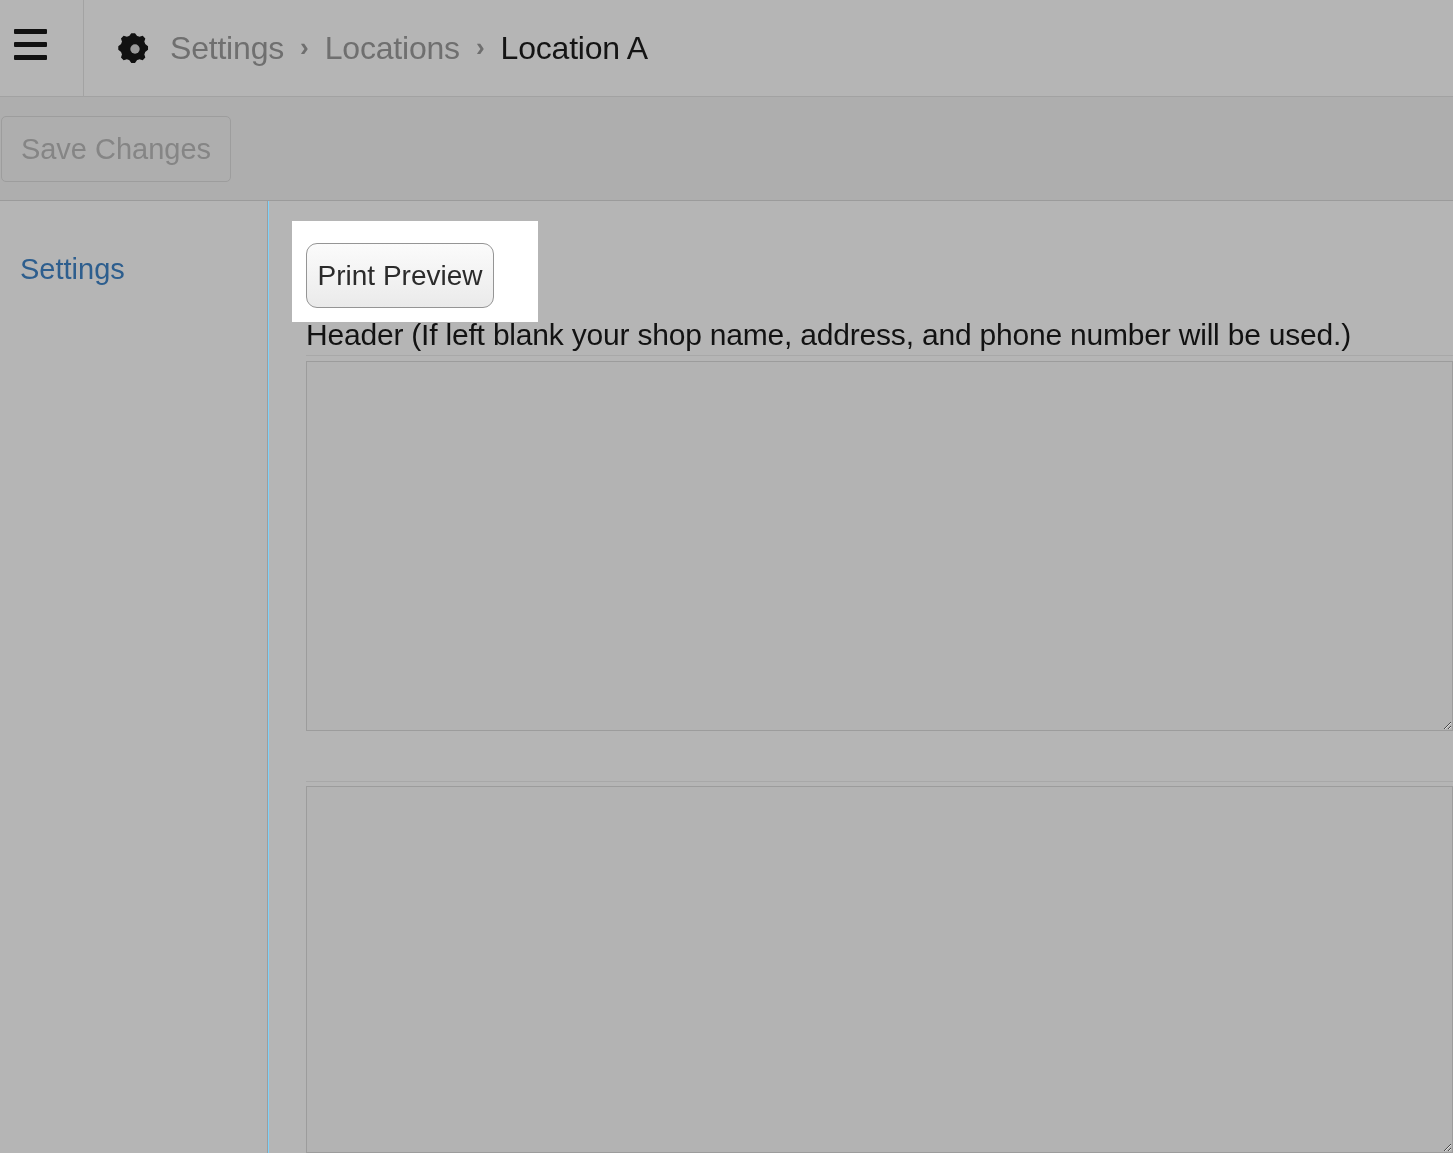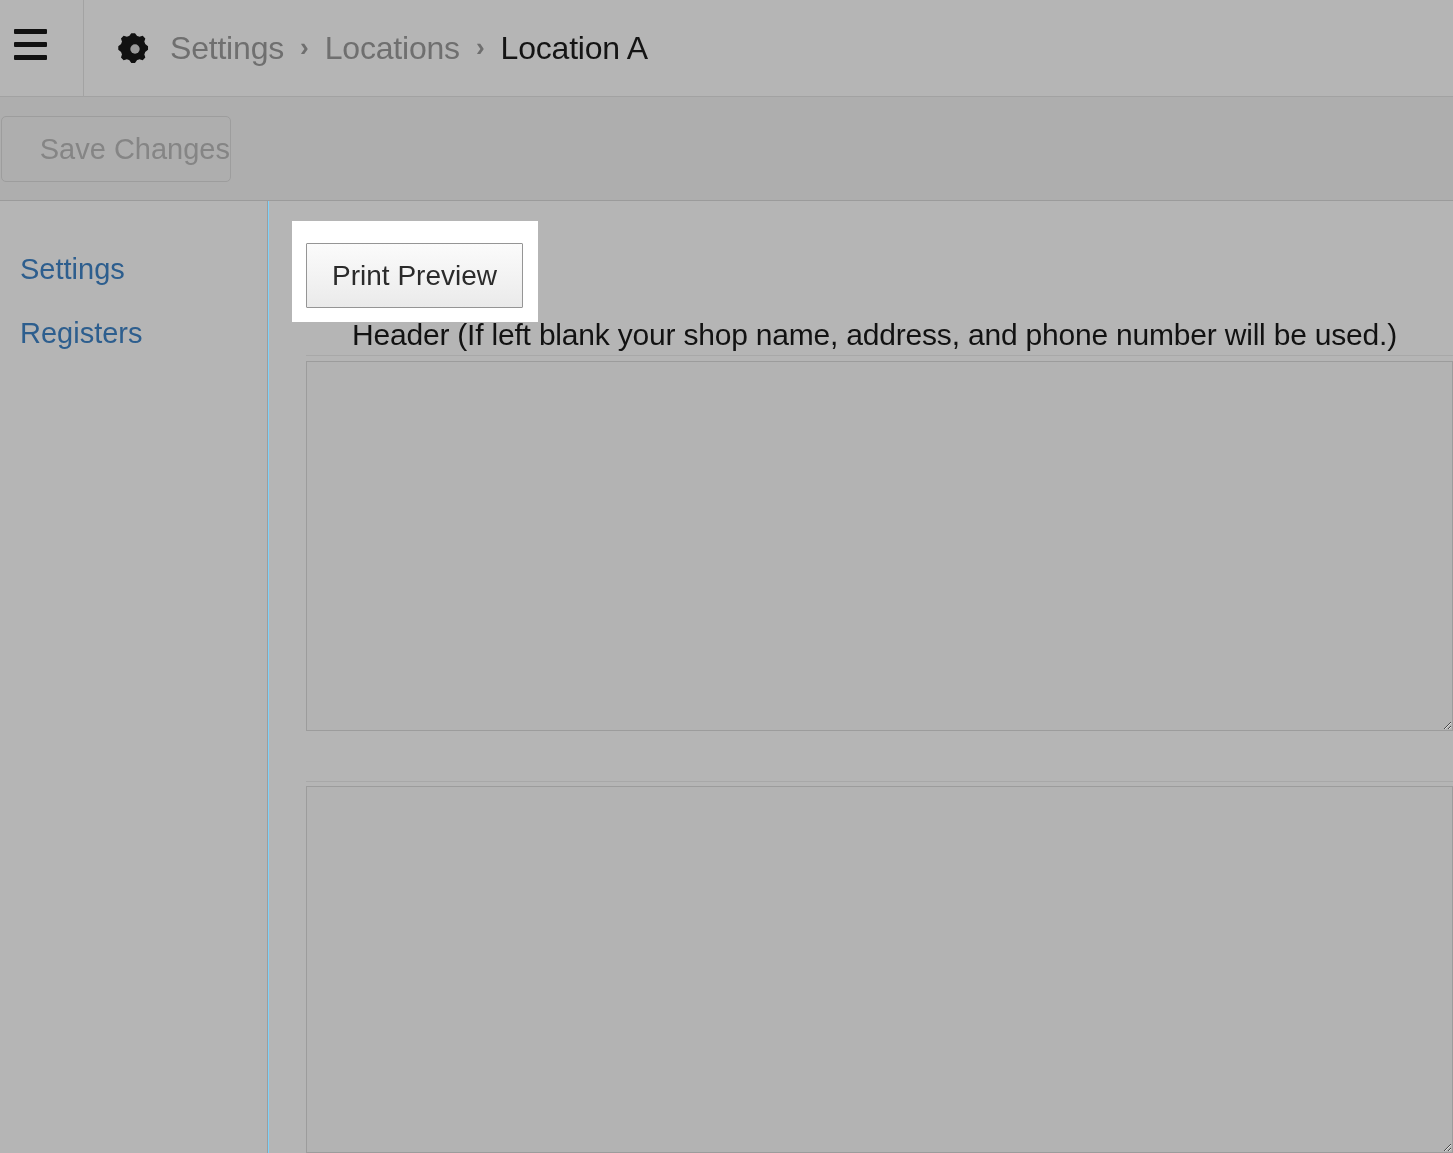--- a/index.html
+++ b/index.html
@@ -102,21 +102,21 @@
     left: 1px;
     top: 19px;
     width: 230px;
     height: 66px;
     background: transparent;
     border: 1px solid #9d9d9d;
     border-radius: 5px;
     color: #858585;
     font-size: 29px;
     font-family: "Liberation Sans", sans-serif;
-    text-align: right;
+    text-align: center;
     line-height: 64px;
     box-sizing: border-box;
     cursor: default;
   }
 
   
   .sidebar {
     position: absolute;
     left: 0; top: 201px;
     width: 268px;
@@ -156,42 +156,41 @@
   .spotlight {
     position: absolute;
     left: 292px; top: 221px;
     width: 246px;
     height: 101px;
     background: #ffffff;
   }
   .print-preview-btn {
     position: absolute;
     left: 306px; top: 243px;
-    width: 217px;
+    width: 188px;
     height: 65px;
     border: 1px solid #959595;
-    border-radius: 1px;
+    border-radius: 11px;
     background: linear-gradient(to bottom, #fbfbfb 0%, #f3f3f3 50%, #eaeaea 100%);
     color: #2b2b2b;
     font-size: 28px;
     font-family: "Liberation Sans", sans-serif;
     text-align: center;
     line-height: 63px;
     box-sizing: border-box;
     cursor: pointer;
   }
 
   .field-label {
     position: absolute;
     left: 306px;
     font-size: 30px;
     color: #121212;
     white-space: nowrap;
     letter-spacing: -0.2px;
-    margin-left: 46px;
   }
   .label-header { top: 318px; }
   .label-footer { top: 744px; }
 
   .text-area {
     position: absolute;
     left: 306px;
     width: 1147px;
     background: #b3b3b3;
     border: 1px solid #9c9c9c;
@@ -237,21 +236,20 @@
       <span class="crumb current">Location A</span>
     </div>
   </div>
 
   <div class="toolbar">
     <div class="save-btn">Save Changes</div>
   </div>
 
   <div class="sidebar">
     <div class="side-item first">Settings</div>
-    <div class="side-item">Registers</div>
   </div>
 
   <div class="content"></div>
 
   <div class="spotlight"></div>
 
   <div class="print-preview-btn">Print Preview</div>
 
   <div class="field-label label-header">Header (If left blank your shop name, address, and phone number will be used.)</div>
   <div class="divider-line divider-header"></div>

